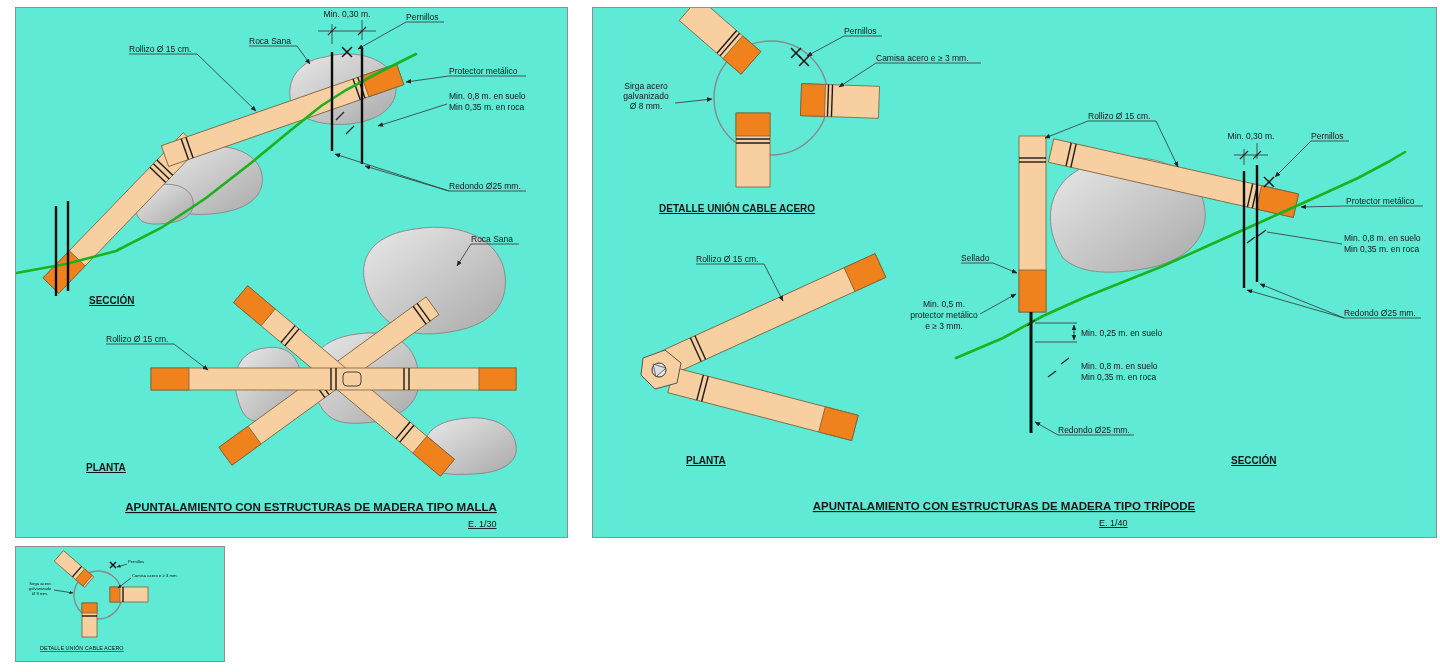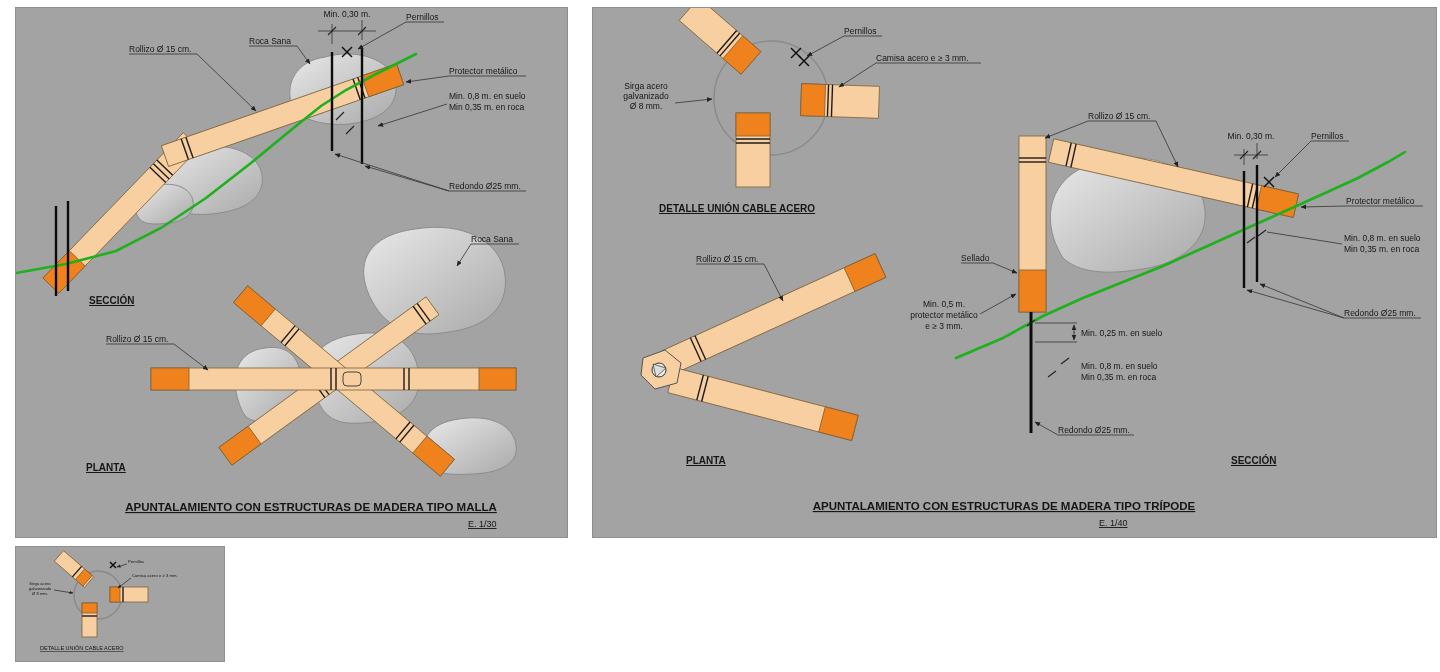--- a/index.html
+++ b/index.html
@@ -4,21 +4,21 @@
 <style>
   * { box-sizing: border-box; }
   html, body { margin: 0; padding: 0; }
   body {
     width: 1440px; height: 672px;
     background: #ffffff;
     position: relative;
     font-family: "Liberation Sans", sans-serif;
     overflow: hidden;
   }
-  .panel { position: absolute; background: #a3a3a3; border: 1px solid #8f8f8f; }
+  .panel { position: absolute; background: #5eead4; border: 1px solid #8f8f8f; }
   #panel-left  { left: 15px;  top: 7px;   width: 553px; height: 531px; }
   #inset-box   { left: 15px;  top: 546px; width: 210px; height: 116px; }
   #panel-right { left: 592px; top: 7px;   width: 845px; height: 531px; }
   svg { display: block; }
   text { font-family: "Liberation Sans", sans-serif; fill: #161616; }
   .lbl   { font-size: 8.5px; }
   .cap   { font-size: 10px; font-weight: bold; }
   .ttl   { font-size: 11.5px; font-weight: bold; }
   .scale { font-size: 9px; }
   .tiny  { font-size: 4.2px; }

